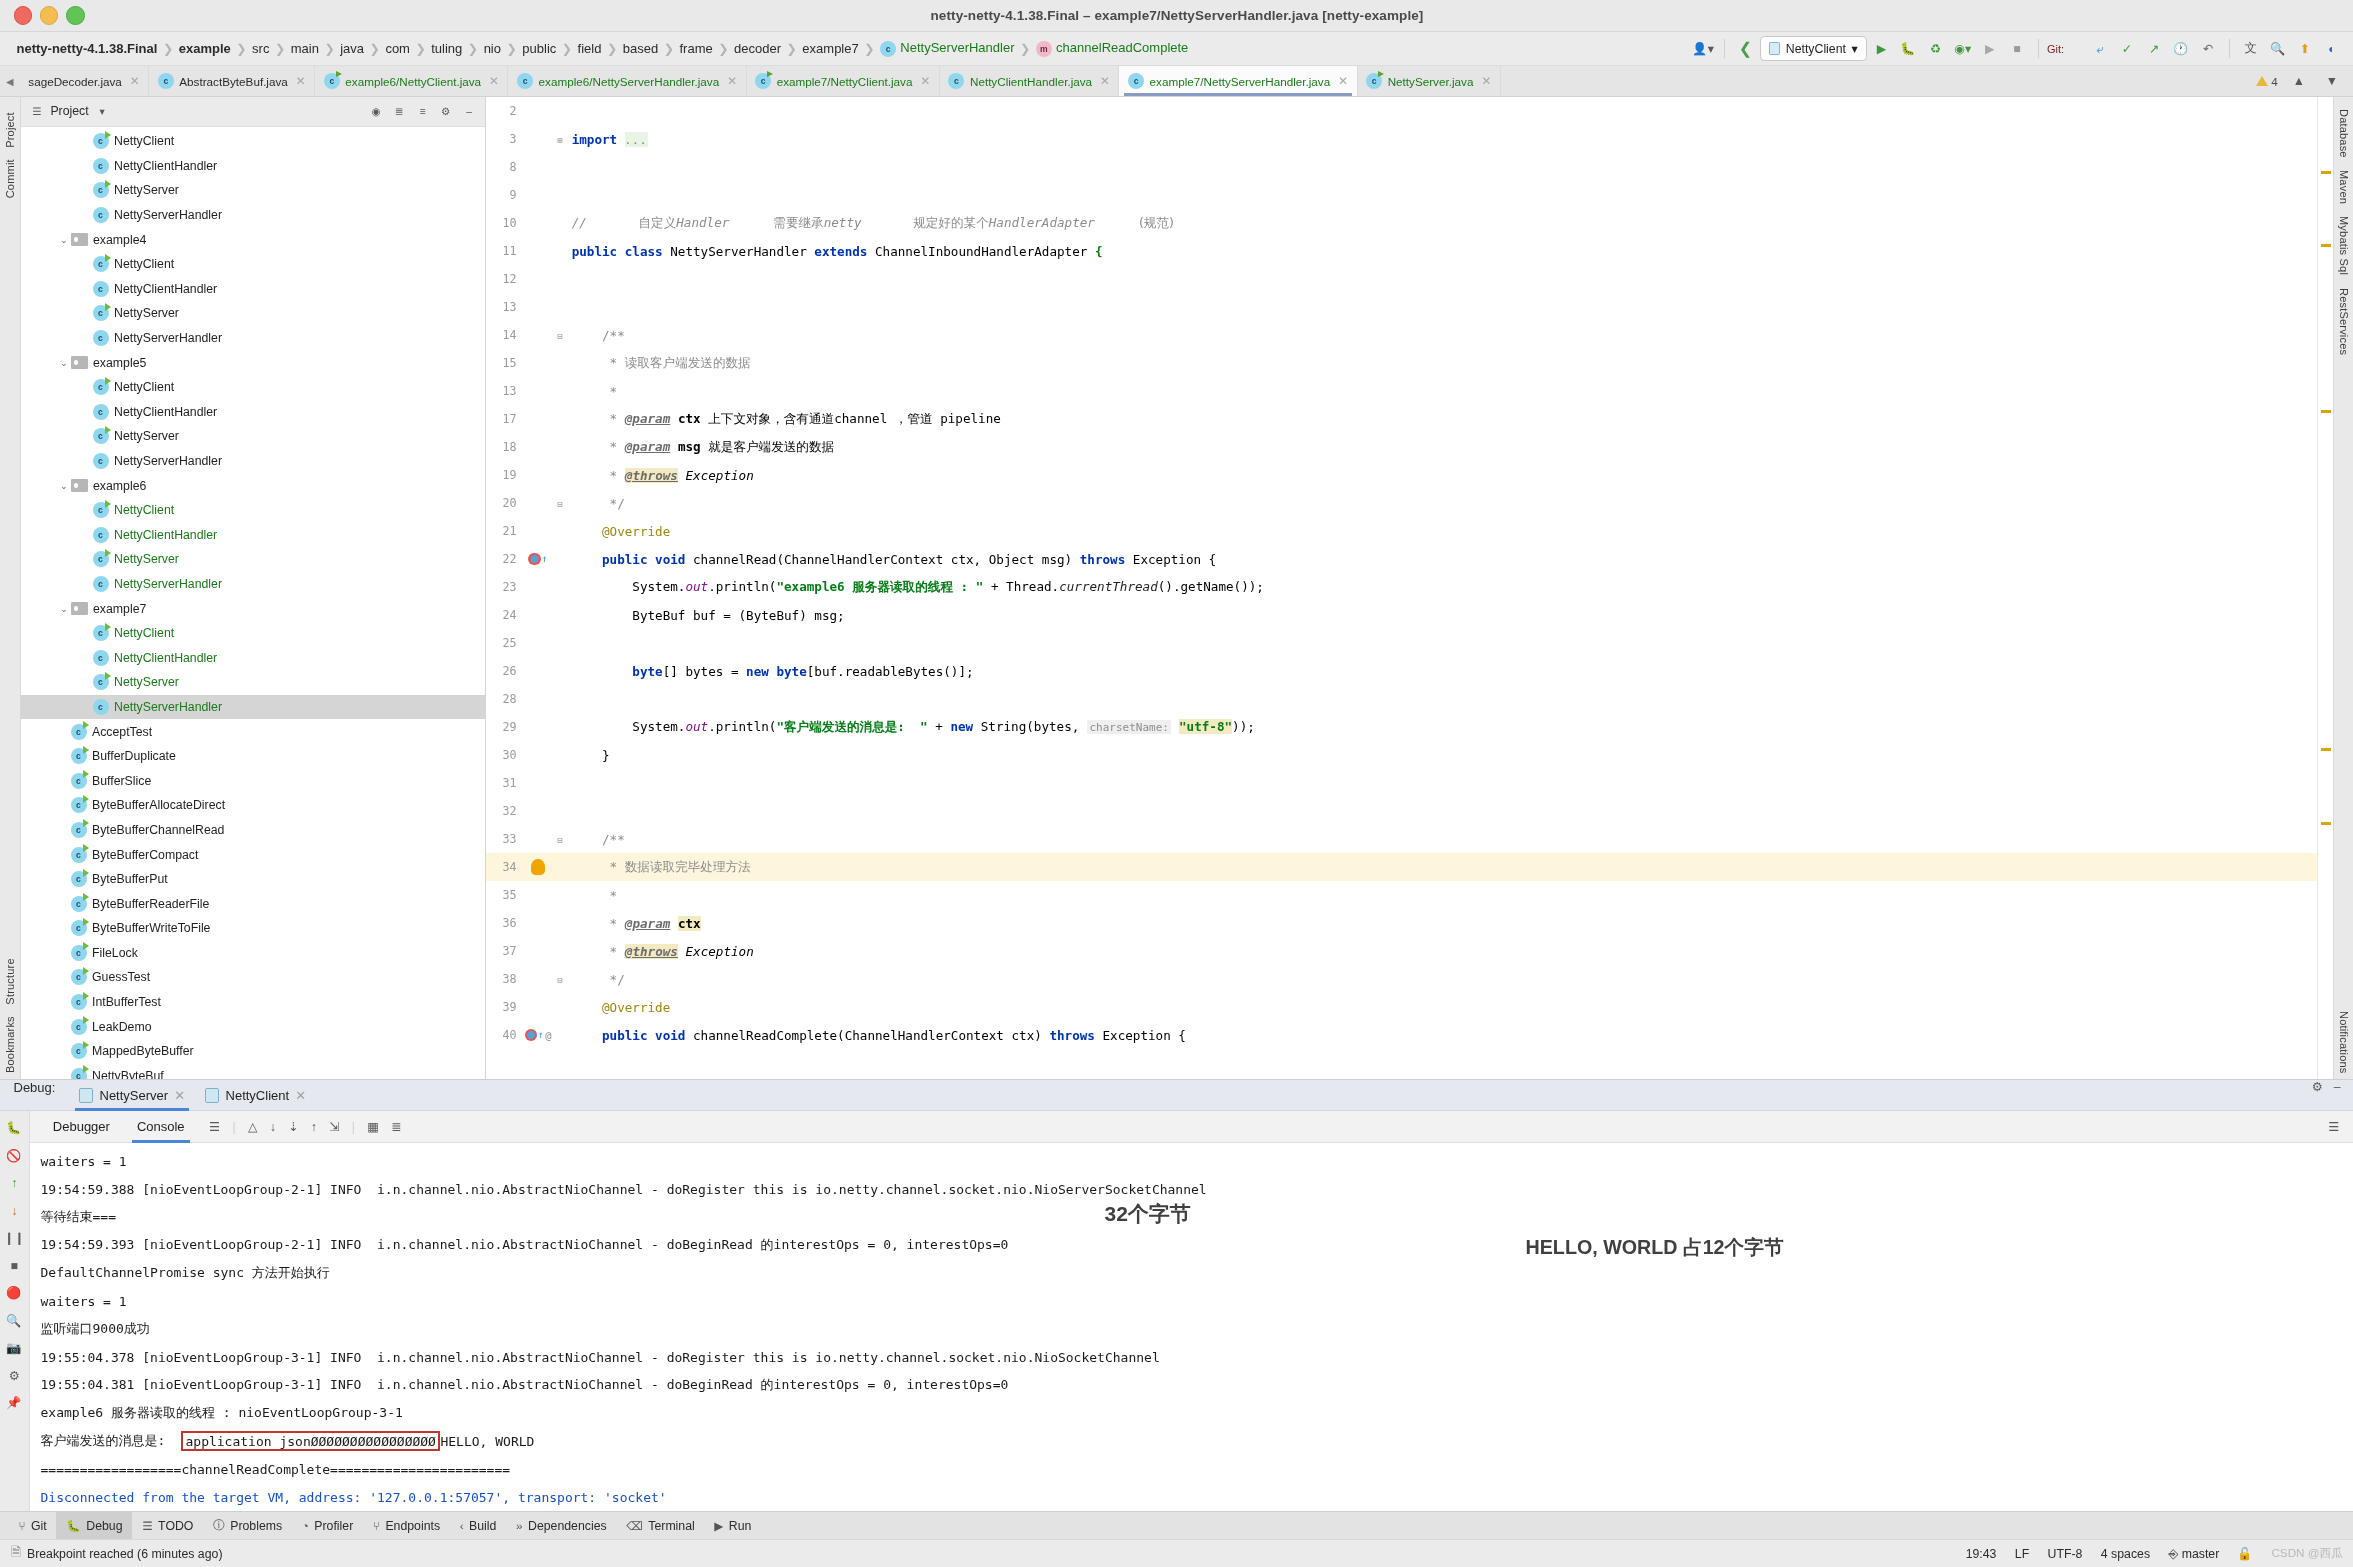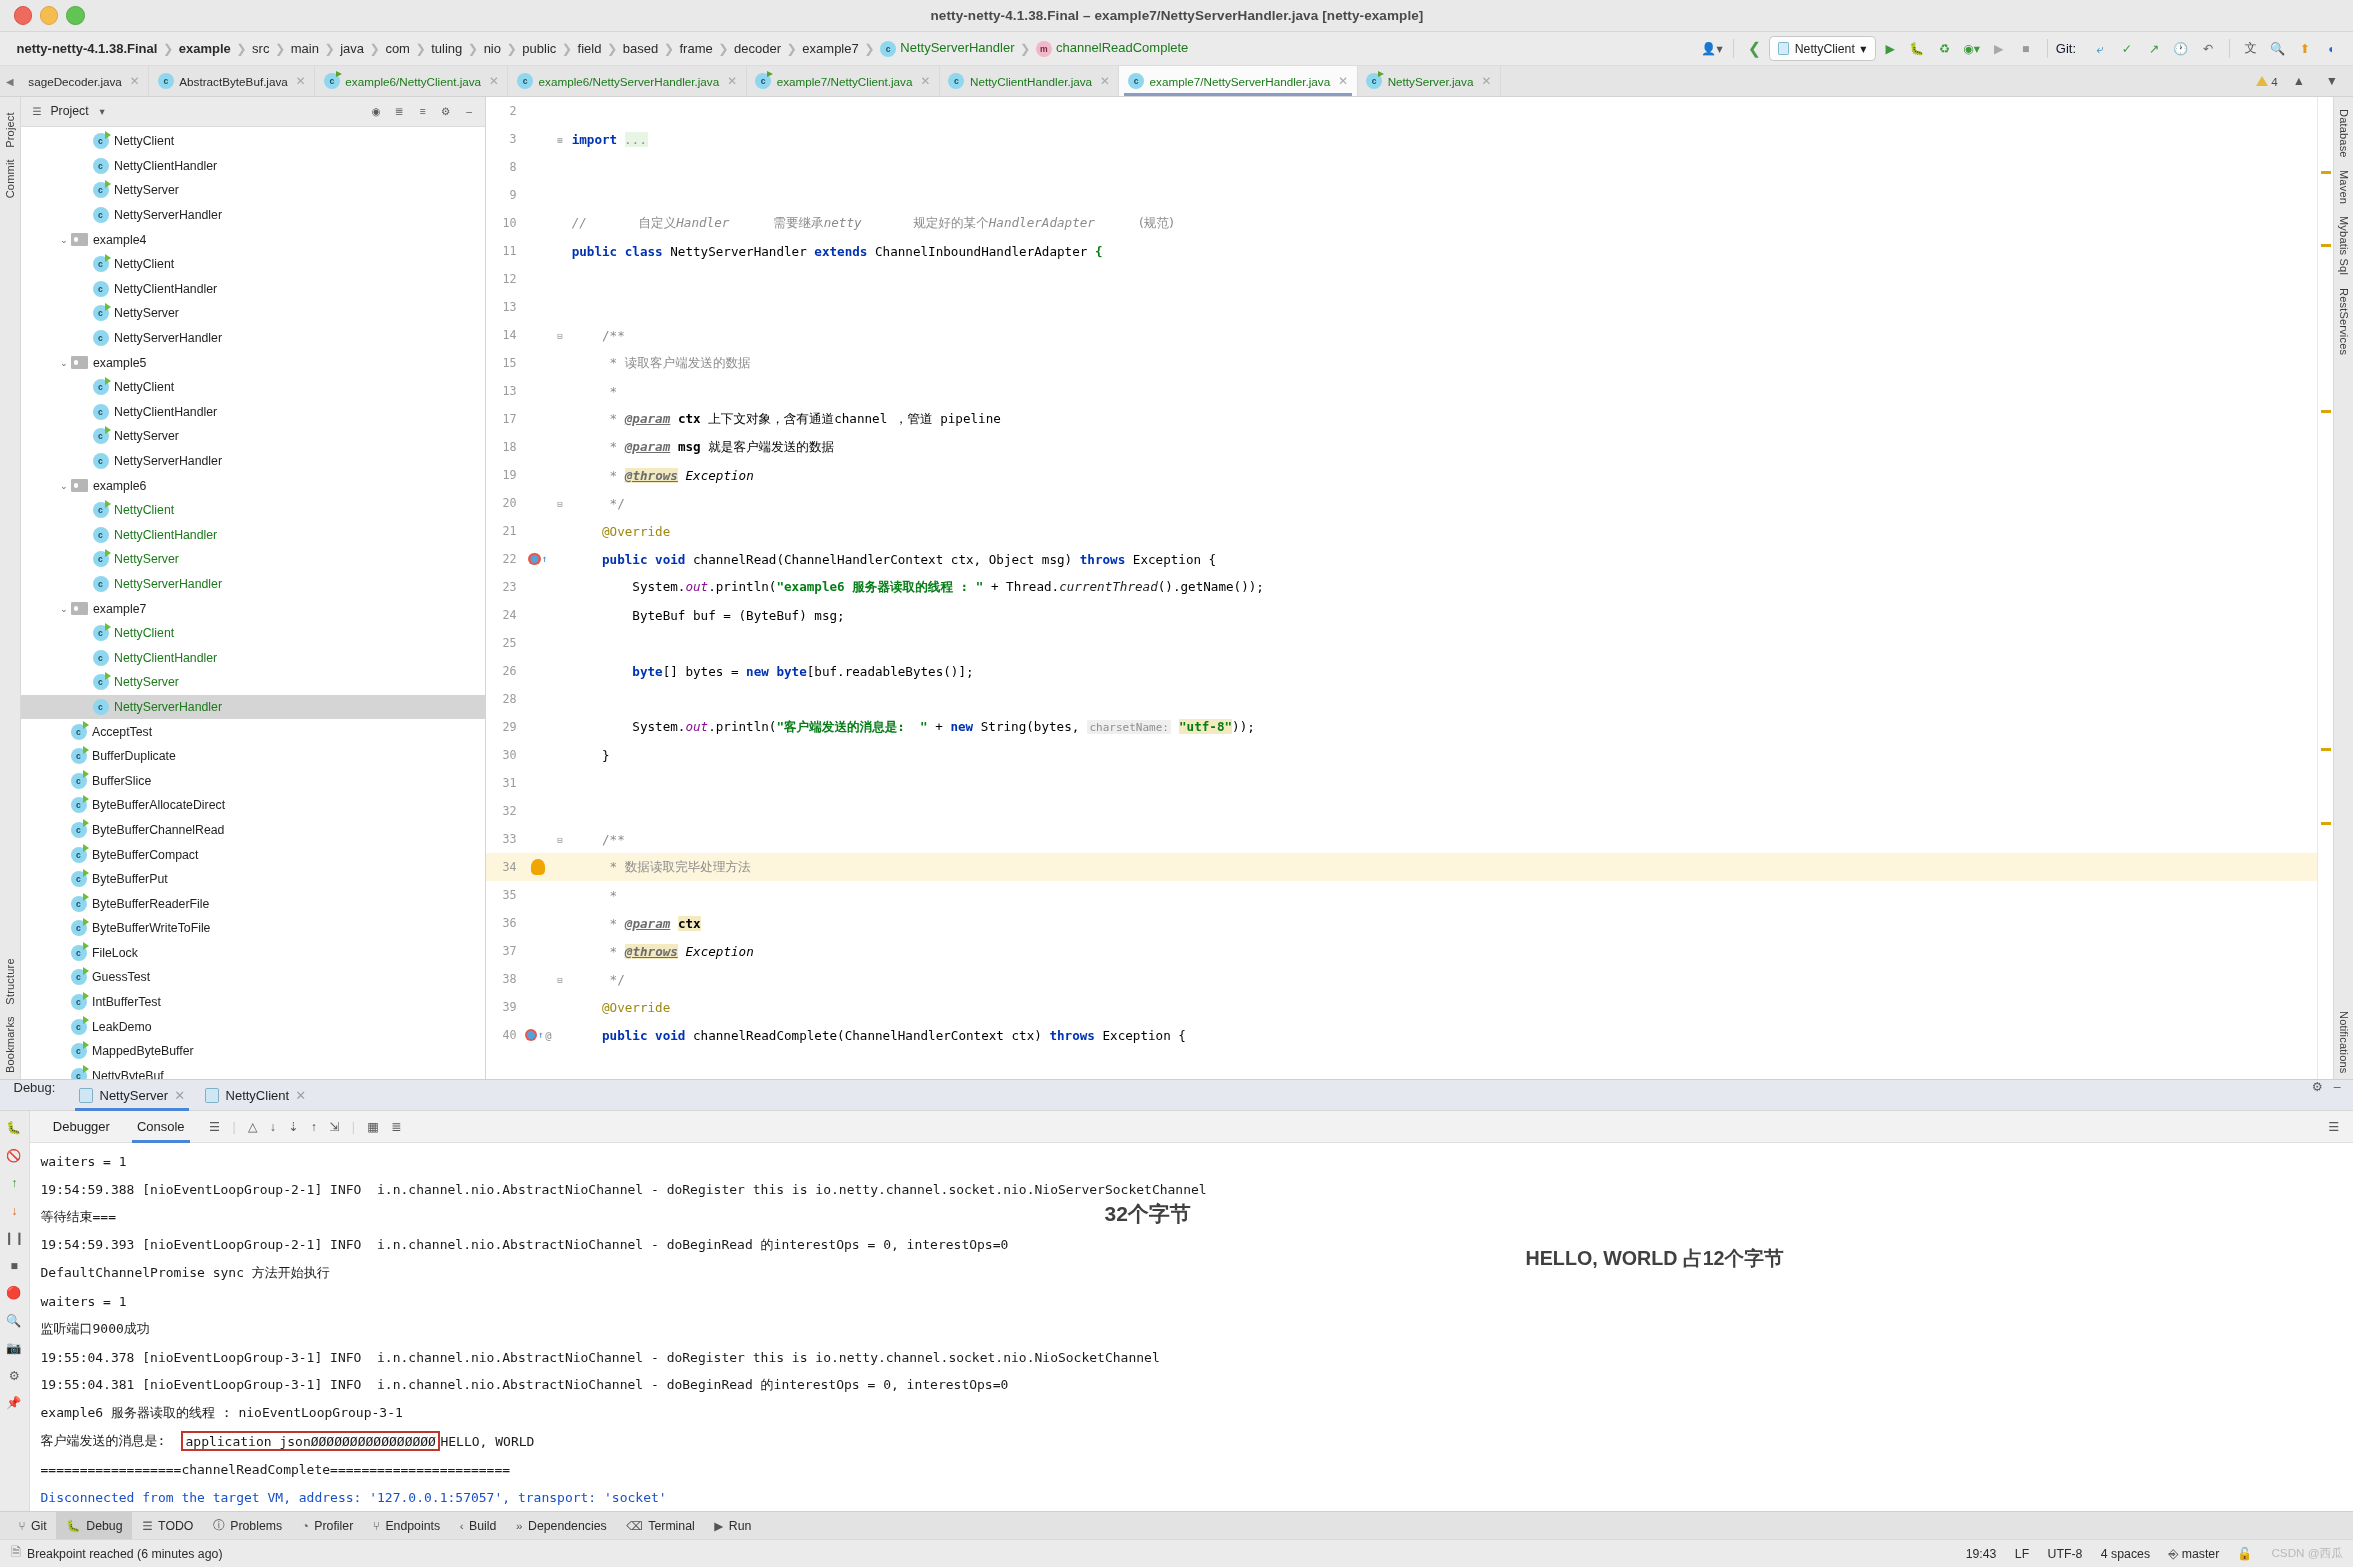--- a/index.html
+++ b/index.html
@@ -33,21 +33,21 @@
   .cicon.c { background:#8fd6ef; }
   .cicon.m { background:#f0b8c8; color:#6d2c3f; }
 
   .nav-right { margin-left:auto; display:flex; align-items:center; gap:2.5px; padding-right:3.7px; }
   .tbtn { width:24.6px; height:24.6px; display:flex; align-items:center; justify-content:center;
     border-radius:3.1px; font-size:12.3px; color:#585858; }
   .vdiv { width:0.6px; height:18.4px; background:#cfcfcf; margin:0 6.1px; }
   .runconfig { display:flex; align-items:center; gap:5.5px; height:24.6px; padding:0 8px;
     border:0.6px solid #c8c8c8; border-radius:4.3px; background:#fdfdfd; font-size:12.3px; color:#1f1f1f; }
   .runconfig .mini { width:11px; height:13.5px; background:#d4ecf7; border:0.6px solid #7fb8d0; border-radius:1.2px;}
-  .gitlabel { font-size:13px; color:#0f172a; margin-right:9px; }
+  .gitlabel { font-size:11px; color:#7f1d1d; margin-right:21px; }
 
   
   .tabstrip { height:31px; background:#e5e5e5; border-bottom:0.6px solid #d2d2d2;
     display:flex; align-items:stretch; flex:0 0 31px; overflow:hidden; position:relative; }
   .tsleft { width:19.7px; flex:0 0 19.7px; background:#e5e5e5; display:flex; align-items:center;
     justify-content:center; color:#7a7a7a; font-size:9.8px; }
   .etab { display:flex; align-items:center; gap:5.5px; padding:0 8.6px; font-size:11.7px;
     color:#1a7a1a; white-space:nowrap; position:relative; border-right:0.6px solid #dadada; }
   .etab.active { background:#fbfbfb; }
   .etab.active::after { content:""; position:absolute; left:4.9px; right:4.9px; bottom:0;
@@ -654,21 +654,21 @@
             <div class="lline">DefaultChannelPromise sync 方法开始执行</div>
             <div class="lline">waiters = 1</div>
             <div class="lline">监听端口9000成功</div>
             <div class="lline">19:55:04.378 [nioEventLoopGroup-3-1] INFO  i.n.channel.nio.AbstractNioChannel - doRegister this is io.netty.channel.socket.nio.NioSocketChannel</div>
             <div class="lline">19:55:04.381 [nioEventLoopGroup-3-1] INFO  i.n.channel.nio.AbstractNioChannel - doBeginRead 的interestOps = 0, interestOps=0</div>
             <div class="lline">example6 服务器读取的线程 : nioEventLoopGroup-3-1</div>
             <div class="lline"><span>客户端发送的消息是:  </span><span class="redbox">application jsonØØØØØØØØØØØØØØØØ</span><span>HELLO, WORLD</span></div>
             <div class="lline">==================channelReadComplete=======================</div>
             <div class="lline blue">Disconnected from the target VM, address: '127.0.0.1:57057', transport: 'socket'</div>
             <div class="annot-red" style="position: absolute; left: 1075px; top: 57px; font-size: 21px; white-space: nowrap;">32个字节</div>
-            <div class="annot-red" style="position: absolute; left: 1496px; top: 102px; font-size: 19.7px; white-space: nowrap;">HELLO, WORLD 占12个字节</div>
+            <div class="annot-red" style="position: absolute; left: 1496px; top: 91px; font-size: 19.7px; white-space: nowrap;">HELLO, WORLD 占12个字节</div>
           </div>
       </div>
     </div>
   </div>
 
   <div class="toolbar-bottom" id="btoolbar">
       <div class="tbitem">
         <span style="font-size: 11.7px; color: rgb(85, 85, 85);">⑂</span>
         <span>Git</span>
       </div>

